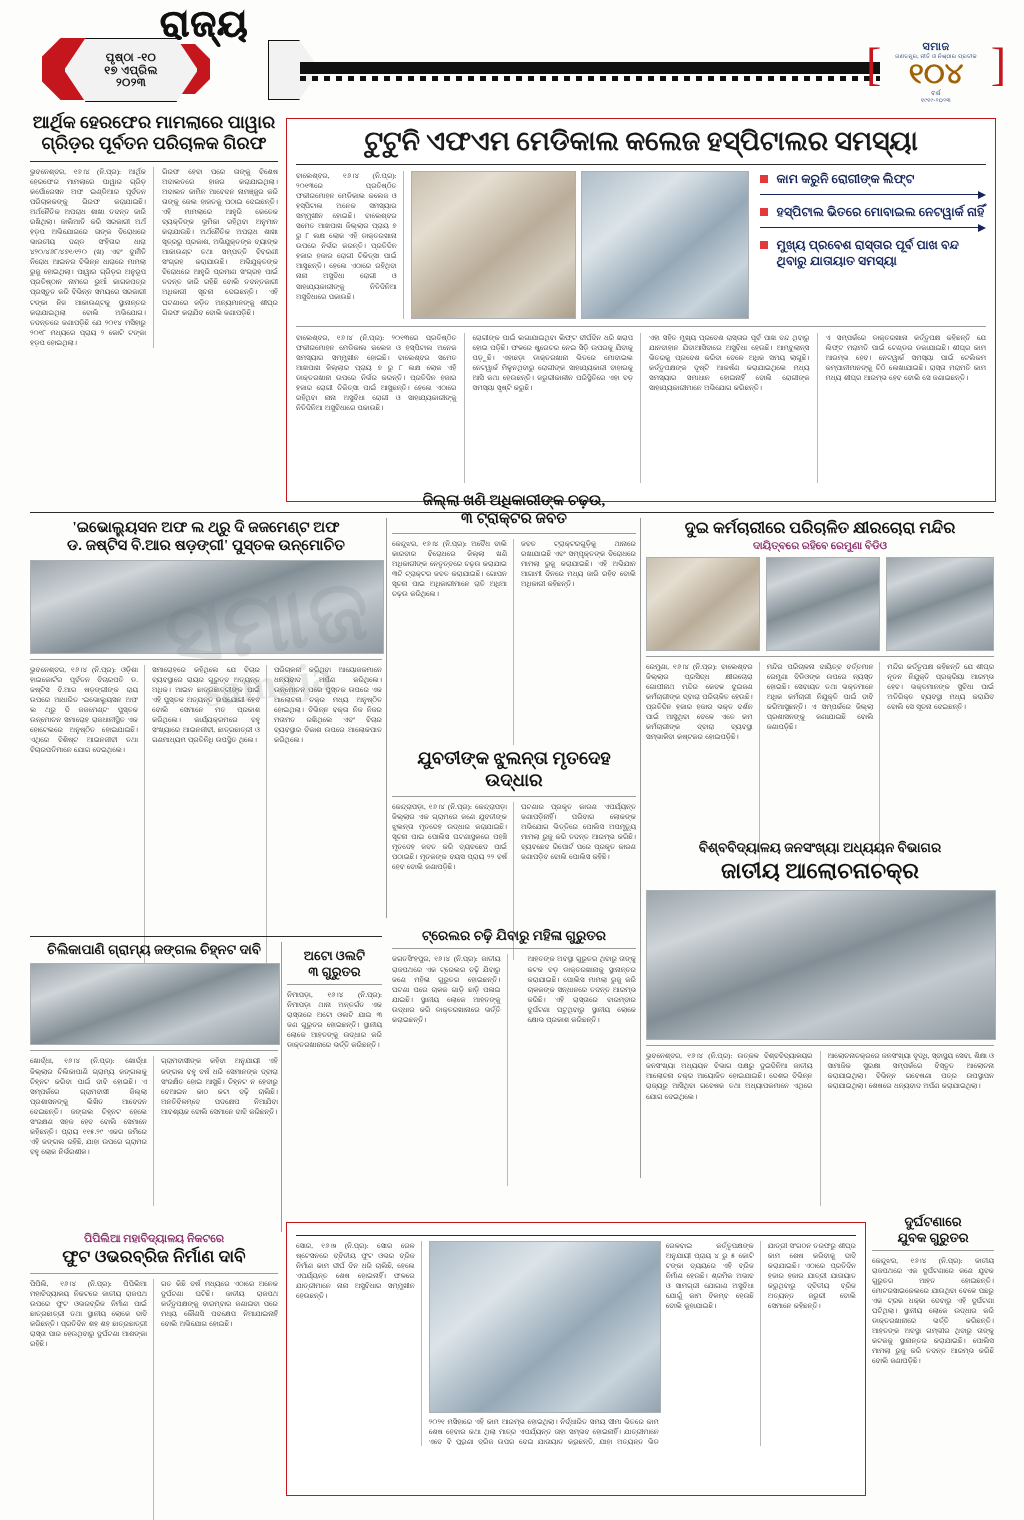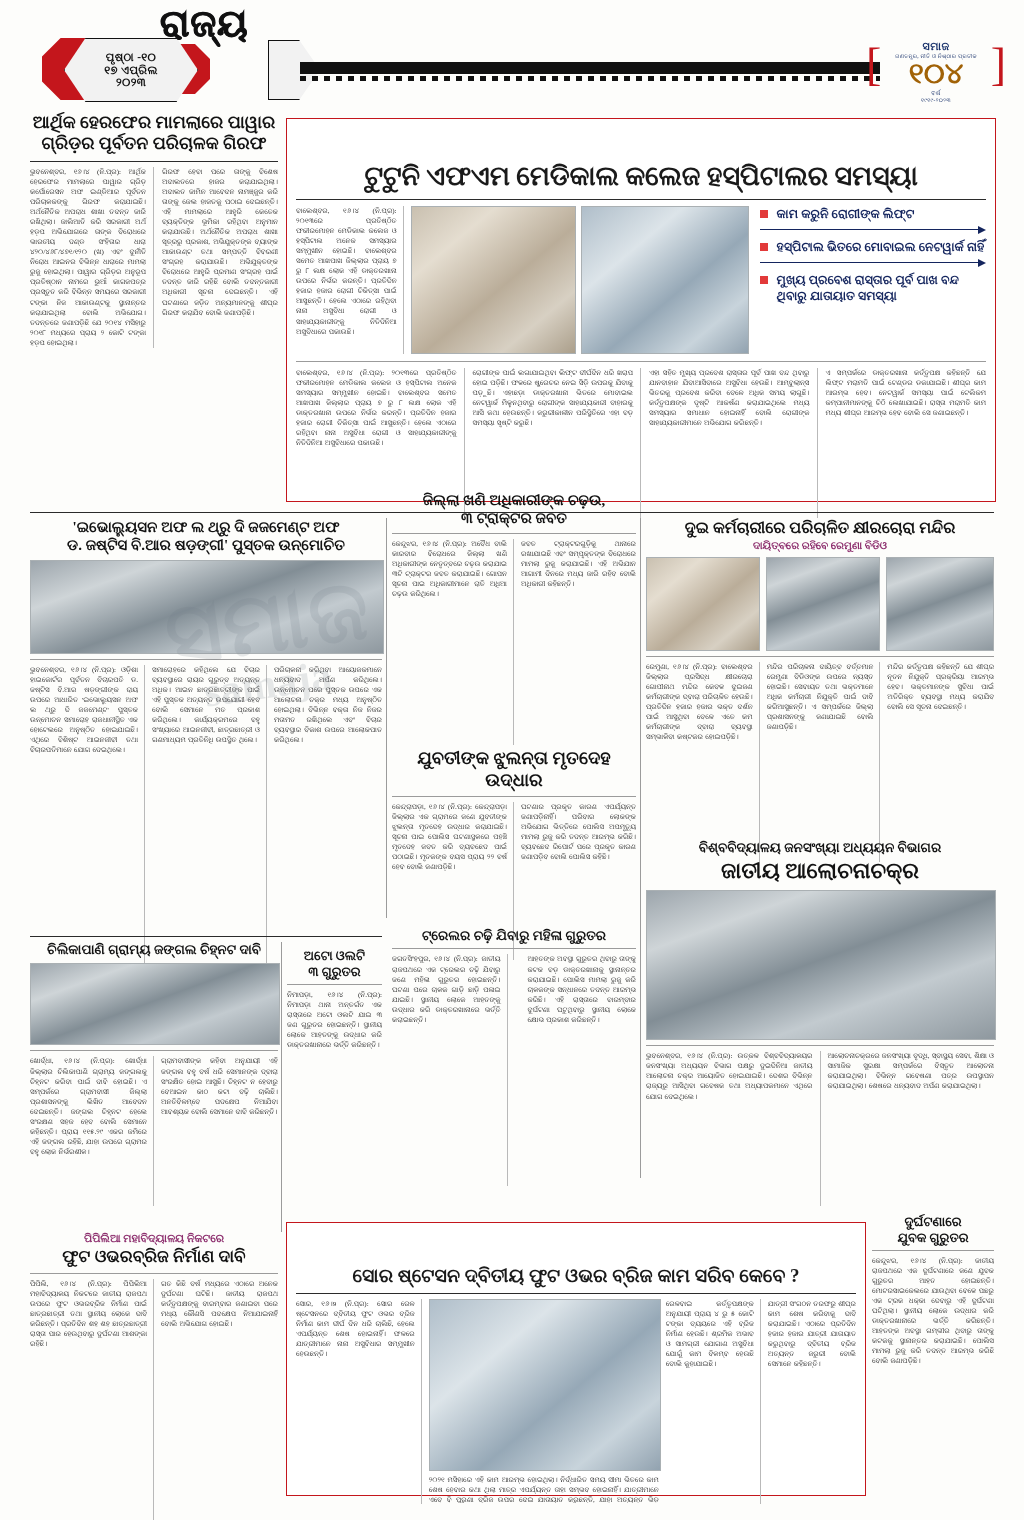--- a/index.html
+++ b/index.html
@@ -48,21 +48,21 @@
   .photo{background:#cdd2d4;border:1px solid #aab0b3;position:relative;overflow:hidden;}
   .photo::after{content:"";position:absolute;inset:0;
     background:linear-gradient(135deg,#b9c2c6 0%,#dfe3e4 28%,#a9b4ba 52%,#cfd6d8 74%,#9fa9ae 100%);
     opacity:.95;}
   .photo.warm::after{background:linear-gradient(140deg,#c9bfae 0%,#e6ded0 25%,#b9ab96 55%,#d8d0c2 78%,#a99c87 100%);}
   .photo.blue::after{background:linear-gradient(140deg,#aebdc9 0%,#dde5ea 30%,#93a6b5 58%,#c8d4dc 80%,#8fa0ae 100%);}
   .photo.group::after{background:linear-gradient(160deg,#9aa3aa 0%,#cfd5d8 22%,#7e8a92 48%,#c2cacf 70%,#8b959c 100%);}
 
   
   .feature{position:absolute;border:1.6px solid #c4161c;background:#fff;}
-  .feature-inner{padding:7px 9px;margin-top:35px;}
+  .feature-inner{padding:7px 9px;}
 
   .bullets{list-style:none;margin:0;padding:0;}
   .bullets li{position:relative;padding-left:17px;font-size:12.5px;font-weight:700;color:#14255e;
     line-height:1.28;margin-bottom:3px;}
   .bullets li .sq{position:absolute;left:0;top:4px;width:8px;height:8px;background:#e23a3a;}
   .barrow{height:9px;position:relative;margin:3px 0 5px 0;}
   .barrow::before{content:"";position:absolute;left:0;top:4px;right:8px;height:1.3px;background:#14255e;}
   .barrow::after{content:"";position:absolute;right:0;top:1px;border-left:8px solid #14255e;
     border-top:4px solid transparent;border-bottom:4px solid transparent;}
 
@@ -265,21 +265,20 @@
     <div class="hl" style="font-size:17px;margin-top:2px;">ଫୁଟ ଓଭରବ୍ରିଜ ନିର୍ମାଣ ଦାବି</div>
     <div class="hrule-thin" style="margin:5px 0 5px 0;"></div>
     <div style="display:flex;gap:7px;height:250px;overflow:hidden;">
       <div class="body-txt colrule" style="width:117px;padding-right:6px;">ପିପିଲି, ୧୬।୪ (ନି.ପ୍ର): ପିପିଲିଆ ମହାବିଦ୍ୟାଳୟ ନିକଟରେ ଜାତୀୟ ରାଜପଥ ଉପରେ ଫୁଟ ଓଭରବ୍ରିଜ ନିର୍ମାଣ ପାଇଁ ଛାତ୍ରଛାତ୍ରୀ ତଥା ସ୍ଥାନୀୟ ଲୋକେ ଦାବି କରିଛନ୍ତି। ପ୍ରତିଦିନ ଶହ ଶହ ଛାତ୍ରଛାତ୍ରୀ ରାସ୍ତା ପାର ହେଉଥିବାରୁ ଦୁର୍ଘଟଣା ଆଶଙ୍କା ରହିଛି।</div>
       <div class="body-txt" style="width:117px;">ଗତ କିଛି ବର୍ଷ ମଧ୍ୟରେ ଏଠାରେ ଅନେକ ଦୁର୍ଘଟଣା ଘଟିଛି। ଜାତୀୟ ରାଜପଥ କର୍ତ୍ତୃପକ୍ଷଙ୍କୁ ବାରମ୍ବାର ଜଣାଇବା ପରେ ମଧ୍ୟ କୌଣସି ପଦକ୍ଷେପ ନିଆଯାଇନାହିଁ ବୋଲି ଅଭିଯୋଗ ହୋଇଛି।</div>
     </div>
   </div>
 
   <div class="feature" style="left:286px;top:1222px;width:578px;height:272px;">
     <div class="feature-inner">
-      <div style="font-size:19px;font-weight:700;text-align:center;line-height:1.2;">ସୋର ଷ୍ଟେସନ ଦ୍ବିତୀୟ ଫୁଟ ଓଭର ବ୍ରିଜ କାମ ସରିବ କେବେ ?</div>
       <div class="hrule" style="margin:5px 0 5px 0;"></div>
       <div style="display:flex;gap:7px;height:205px;overflow:hidden;">
         <div class="body-txt colrule" style="width:128px;padding-right:6px;">ସୋର, ୧୬।9 (ନି.ପ୍ର): ସୋର ରେଳ ଷ୍ଟେସନରେ ଦ୍ବିତୀୟ ଫୁଟ ଓଭର ବ୍ରିଜ ନିର୍ମାଣ କାମ ଦୀର୍ଘ ଦିନ ଧରି ଚାଲିଛି, ହେଲେ ଏପର୍ଯ୍ୟନ୍ତ ଶେଷ ହୋଇନାହିଁ। ଫଳରେ ଯାତ୍ରୀମାନେ ନାନା ଅସୁବିଧାର ସମ୍ମୁଖୀନ ହେଉଛନ୍ତି।</div>
         <div style="width:230px;">
           <div class="photo blue" style="width:230px;height:170px;"></div>
           <div class="body-txt" style="margin-top:4px;height:28px;overflow:hidden;">୨୦୨୧ ମସିହାରେ ଏହି କାମ ଆରମ୍ଭ ହୋଇଥିଲା। ନିର୍ଦ୍ଧାରିତ ସମୟ ସୀମା ଭିତରେ କାମ ଶେଷ ହେବାର କଥା ଥିଲା ମାତ୍ର ଏପର୍ଯ୍ୟନ୍ତ ତାହା ସମ୍ଭବ ହୋଇନାହିଁ। ଯାତ୍ରୀମାନେ ଏବେ ବି ପୁରୁଣା ବ୍ରିଜ ଉପର ଦେଇ ଯାତାୟାତ କରୁଛନ୍ତି, ଯାହା ଅତ୍ୟନ୍ତ ଭିଡ଼ ହେଉଛି।</div>
         </div>
         <div class="body-txt colrule" style="width:95px;padding-right:6px;">ରେଳବାଇ କର୍ତ୍ତୃପକ୍ଷଙ୍କ ଅନୁଯାୟୀ ପ୍ରାୟ ୪ ରୁ ୫ କୋଟି ଟଙ୍କା ବ୍ୟୟରେ ଏହି ବ୍ରିଜ ନିର୍ମାଣ ହେଉଛି। ଶ୍ରମିକ ଅଭାବ ଓ ସାମଗ୍ରୀ ଯୋଗାଣ ଅସୁବିଧା ଯୋଗୁଁ କାମ ବିଳମ୍ବ ହେଉଛି ବୋଲି କୁହାଯାଇଛି।</div>
         <div class="body-txt" style="width:95px;">ଯାତ୍ରୀ ସଂଗଠନ ତରଫରୁ ଶୀଘ୍ର କାମ ଶେଷ କରିବାକୁ ଦାବି କରାଯାଇଛି। ଏଠାରେ ପ୍ରତିଦିନ ହଜାର ହଜାର ଯାତ୍ରୀ ଯାତାୟାତ କରୁଥିବାରୁ ଦ୍ବିତୀୟ ବ୍ରିଜ ଅତ୍ୟନ୍ତ ଜରୁରୀ ବୋଲି ସେମାନେ କହିଛନ୍ତି।</div>
       </div>

